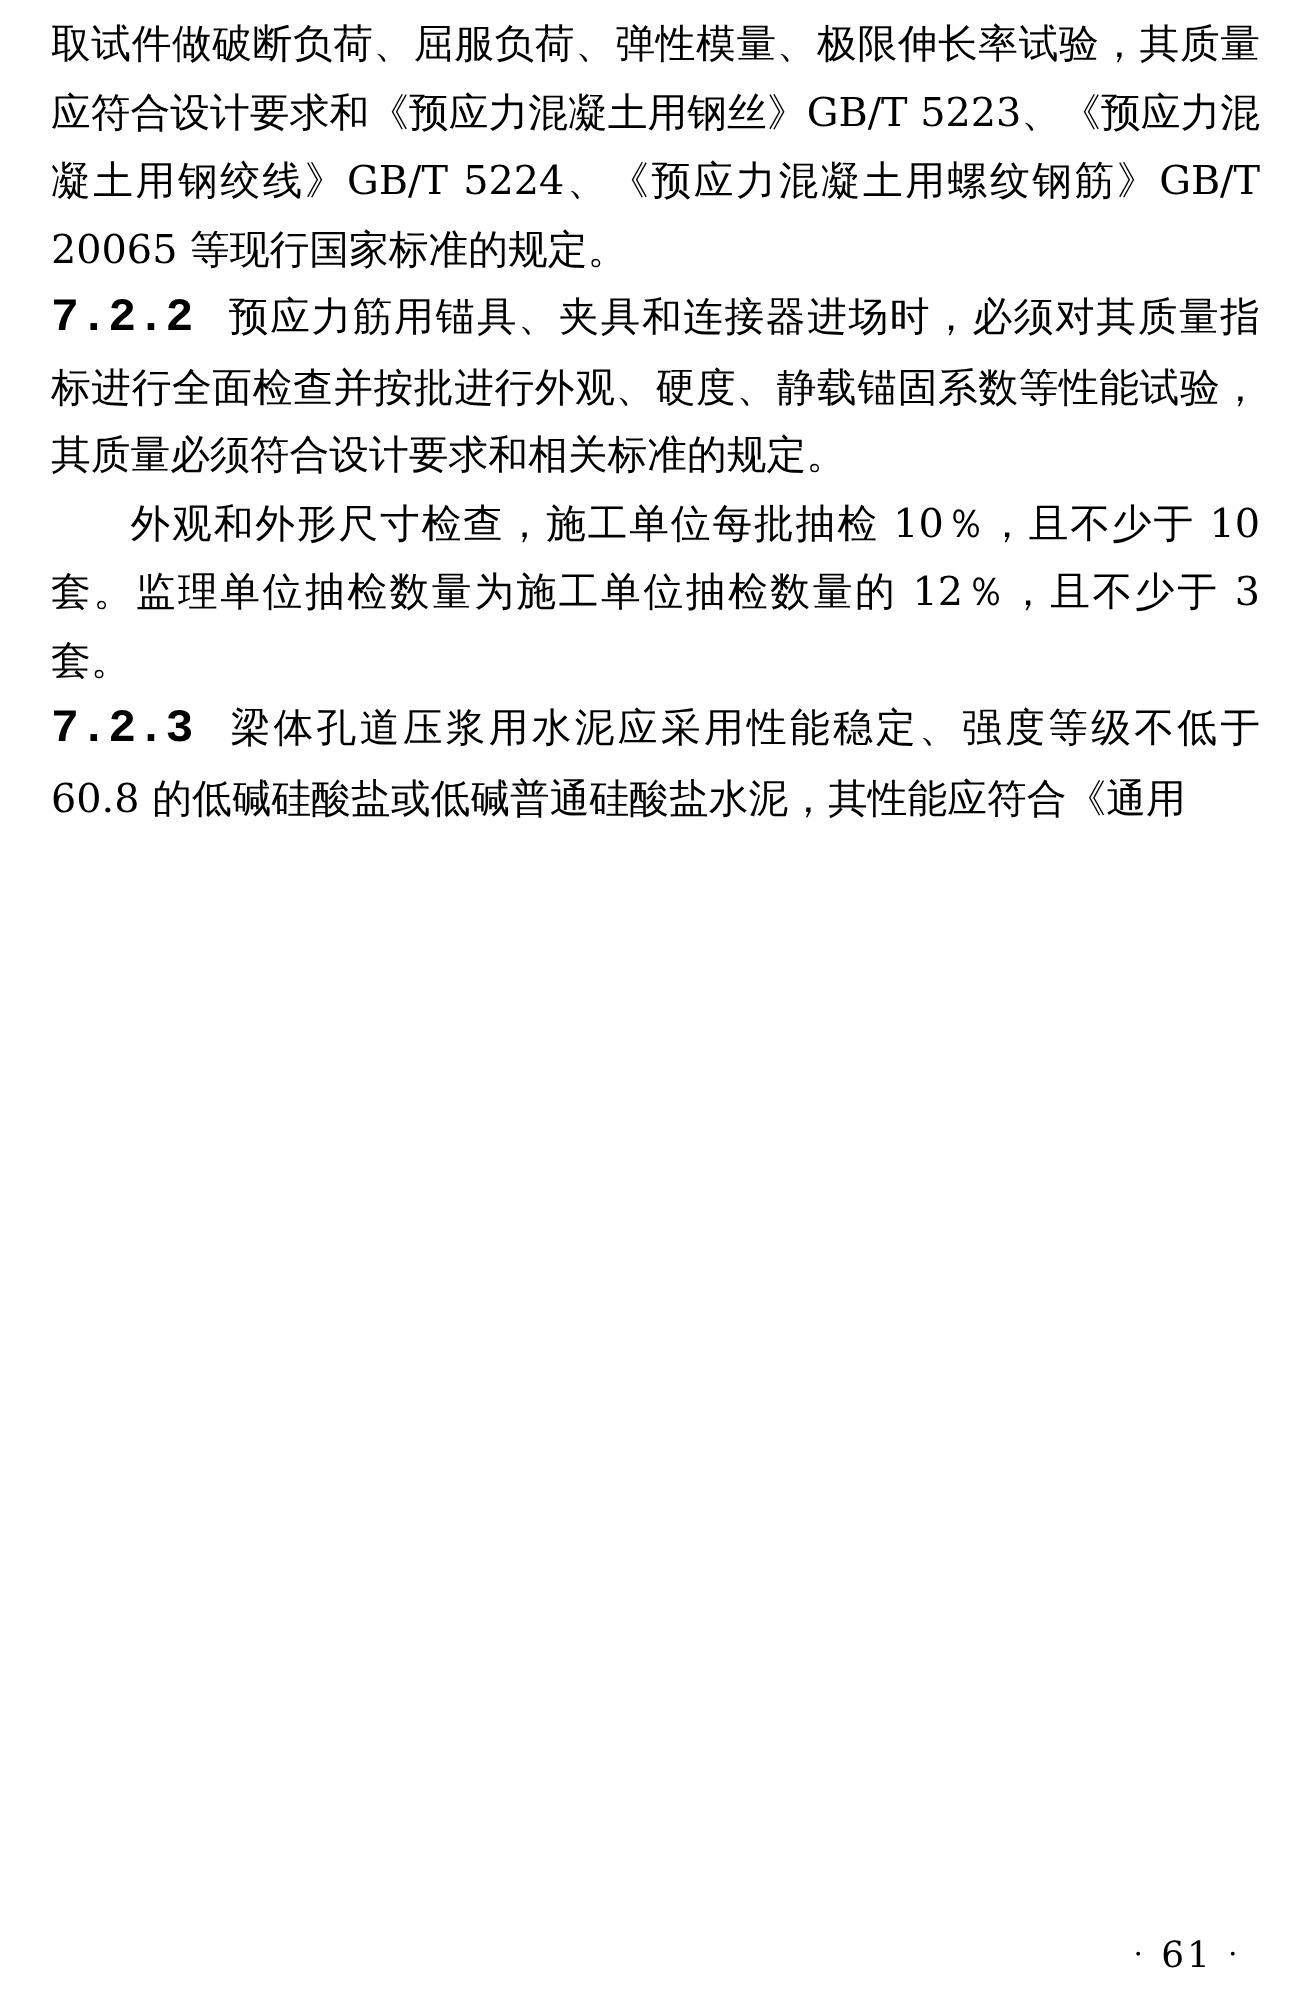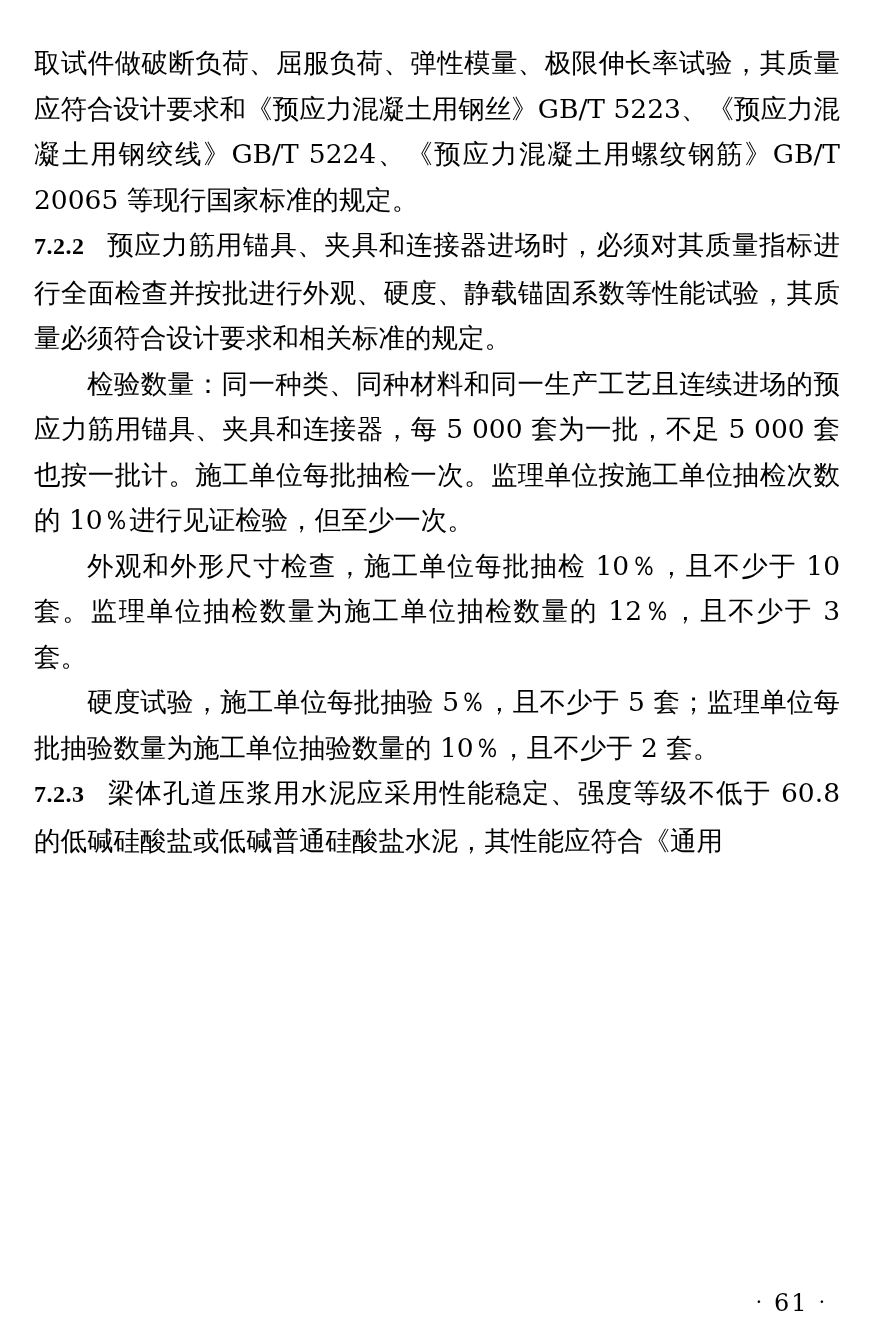--- a/index.html
+++ b/index.html
@@ -12,21 +12,21 @@
     height: 1343px;
     font-family: "DejaVu Serif", "Liberation Serif", serif;
     color: #000000;
     overflow: hidden;
   }
   .page {
     position: relative;
     width: 874px;
     height: 1343px;
     box-sizing: border-box;
-    padding: 40px 34px 0 34px;
+    padding: 7px 34px 0 34px;
     background: #ffffff;
   }
   .body-text {
     font-size: 26.5px;
     line-height: 45.5px;
     text-align: justify;
     text-justify: inter-ideograph;
     letter-spacing: 0px;
   }
   p.para {
@@ -34,23 +34,23 @@
     text-indent: 2em;
   }
   p.para.noindent {
     text-indent: 0;
   }
   .clause {
     margin: 0;
     text-indent: 0;
   }
   .clause-num {
-    font-family: Liberation Serif, serif;
+    font-family: Liberation Mono, monospace;
     font-weight: bold;
-    font-size: 24px;
+    font-size: 31px;
     letter-spacing: 0.5px;
   }
   .clause-gap {
     display: inline-block;
     width: 22px;
   }
   .footer {
     position: absolute;
     left: 0;
     right: 47px;
@@ -74,25 +74,23 @@
 <div class="page">
 
   <div class="body-text">
 
     <p class="para noindent">取试件做破断负荷、屈服负荷、弹性模量、极限伸长率试验，其质量应符合设计要求和《预应力混凝土用钢丝》GB/T 5223、《预应力混凝土用钢绞线》GB/T 5224、《预应力混凝土用螺纹钢筋》GB/T 20065 等现行国家标准的规定。</p>
 
 
 
     <p class="clause"><span class="clause-num">7.2.2</span><span class="clause-gap"></span><span>预应力筋用锚具、夹具和连接器进场时，必须对其质量指标进行全面检查并按批进行外观、硬度、静载锚固系数等性能试验，其质量必须符合设计要求和相关标准的规定。</span></p>
 
-    <p class="para">检验数量：同一种类、同种材料和同一生产工艺且连续进场的预应力筋用锚具、夹具和连接器，每 5 000 套为一批，不足 5 000 套也按一批计。施工单位每批抽检一次。监理单位按施工单位抽检次数的 10％进行见证检验，但至少一次。</p>
 
     <p class="para">外观和外形尺寸检查，施工单位每批抽检 10％，且不少于 10 套。监理单位抽检数量为施工单位抽检数量的 12％，且不少于 3 套。</p>
 
-    <p class="para">硬度试验，施工单位每批抽验 5％，且不少于 5 套；监理单位每批抽验数量为施工单位抽验数量的 10％，且不少于 2 套。</p>
 
 
 
     <p class="clause"><span class="clause-num">7.2.3</span><span class="clause-gap"></span><span>梁体孔道压浆用水泥应采用性能稳定、强度等级不低于 60.8 的低碱硅酸盐或低碱普通硅酸盐水泥，其性能应符合《通用</span></p>
 
   </div>
 
   <div class="footer">
     <span class="dot">·</span><span class="pg">61</span><span class="dot">·</span>
   </div>

